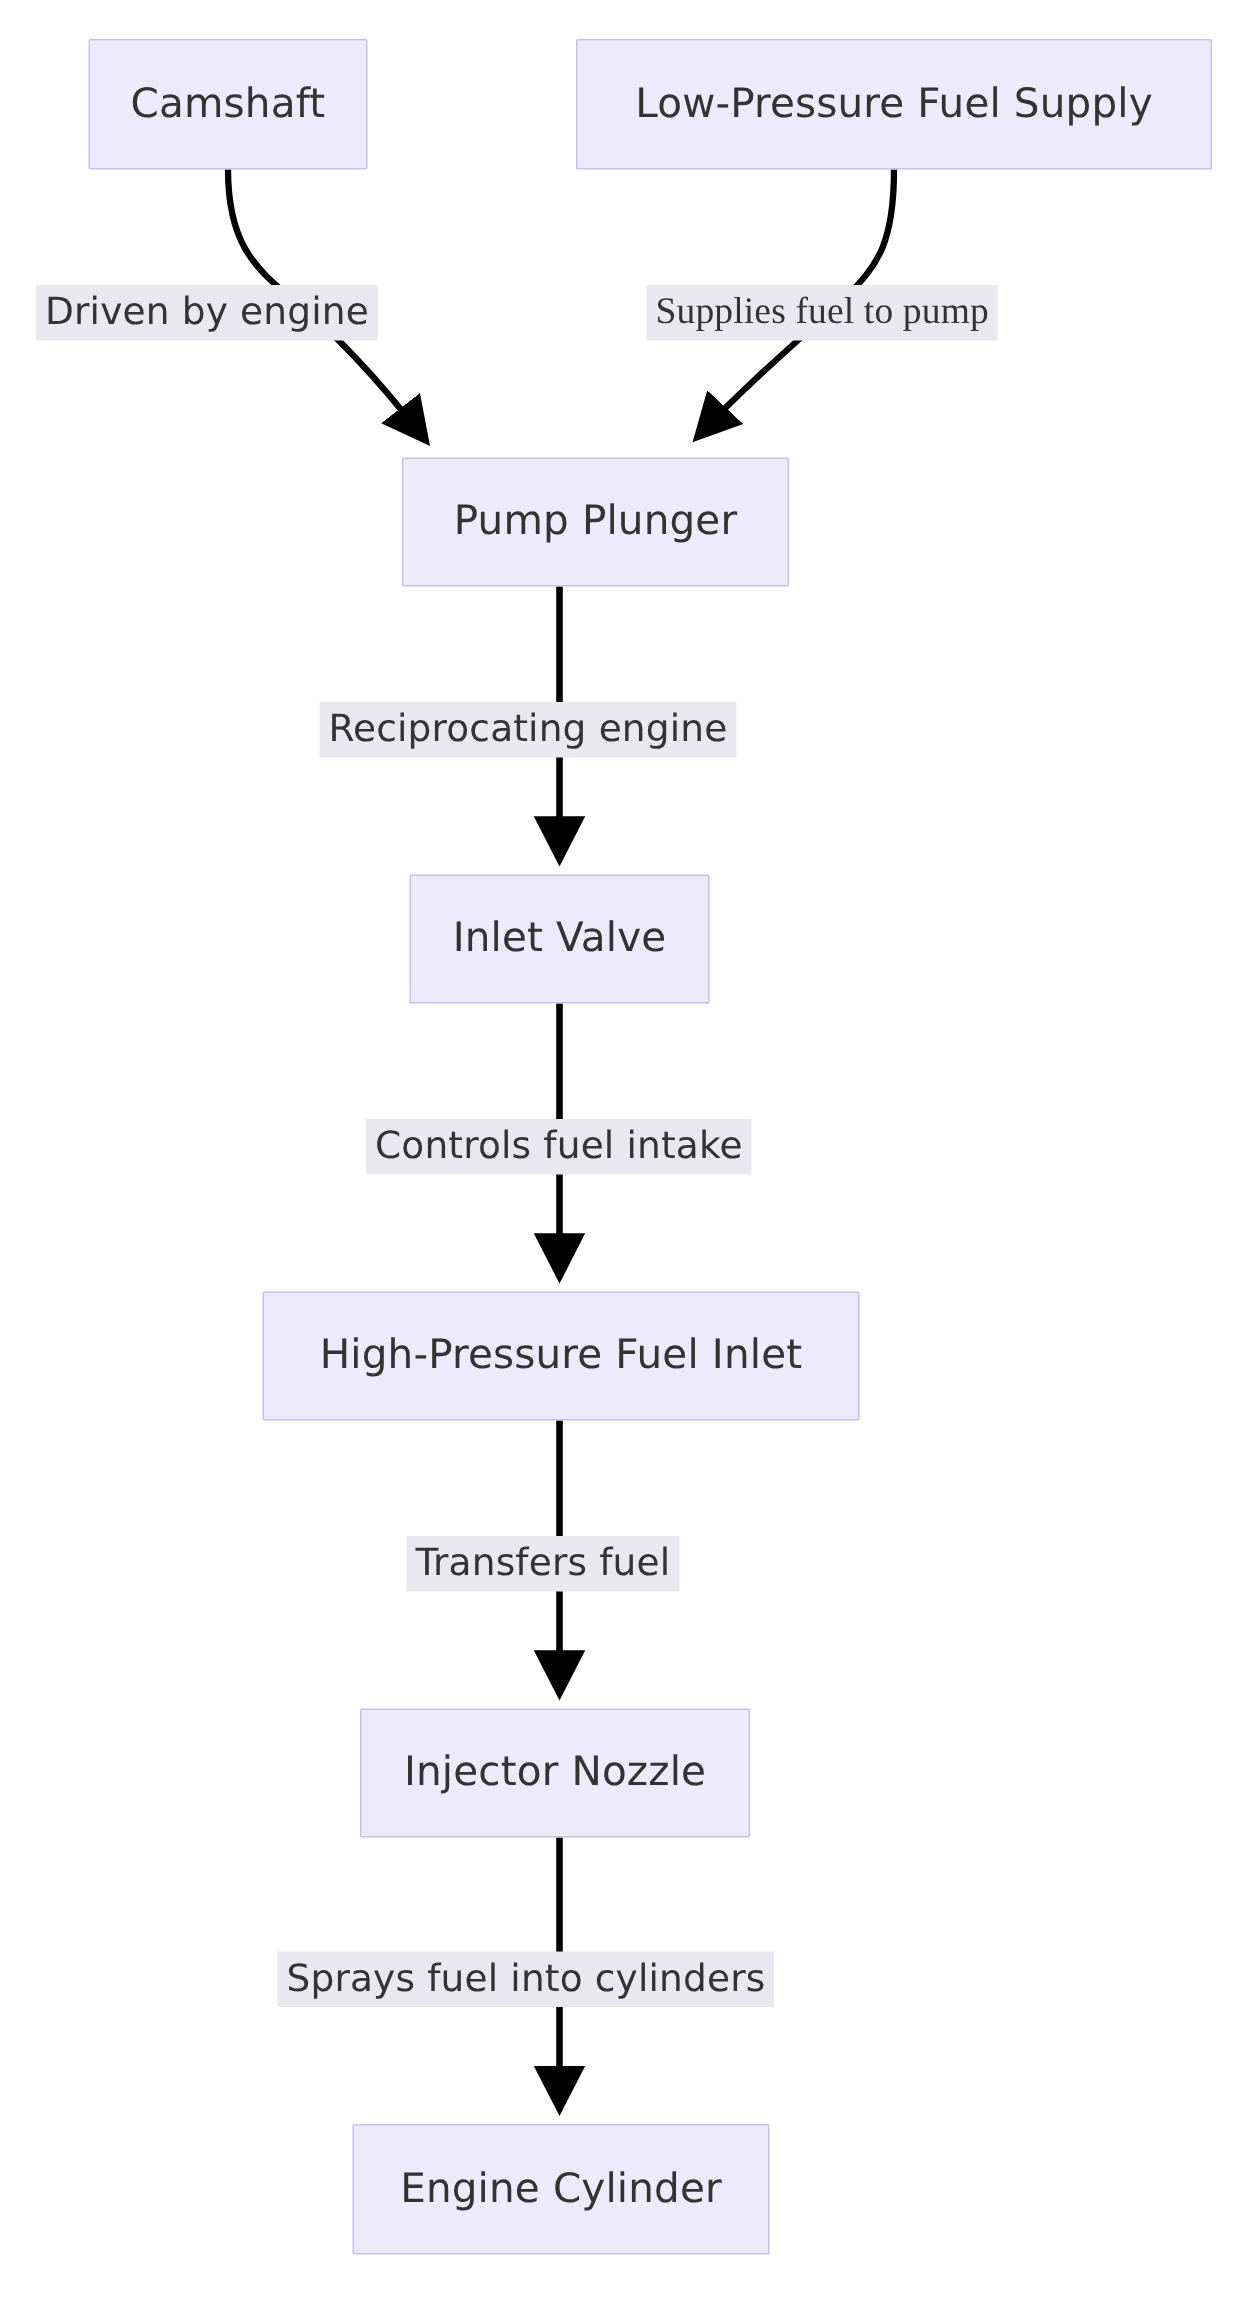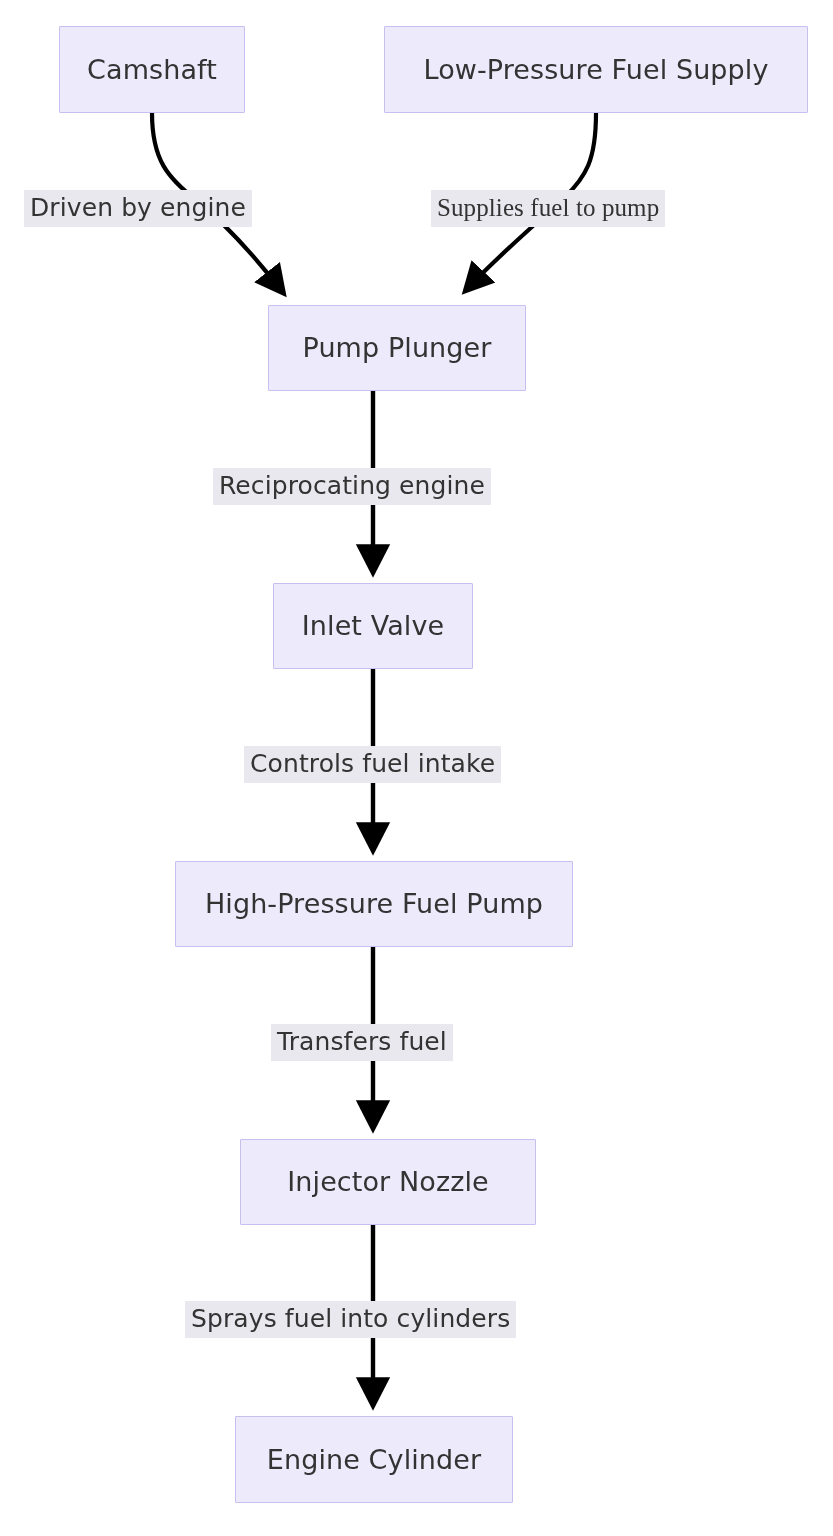--- a/index.html
+++ b/index.html
@@ -97,24 +97,24 @@
 
   <div class="node" id="node-plunger" style="left: 244px; top: 305px; width: 258px; height: 86px; margin-left: 24px;">
     <span class="node-label">Pump Plunger</span>
   </div>
 
   <div class="node" id="node-inlet" style="left: 273px; top: 583px; width: 200px; height: 86px;">
     <span class="node-label">Inlet Valve</span>
   </div>
 
   <div class="node" id="node-fuelline" style="left: 175px; top: 861px; width: 398px; height: 86px;">
-    <span class="node-label">High-Pressure Fuel Pump</span>
+    <span class="node-label">High-Pressure Fuel Inlet</span>
   </div>
 
-  <div class="node" id="node-injector" style="left: 240px; top: 1139px; width: 296px; height: 86px;">
+  <div class="node" id="node-injector" style="left: 240px; top: 1139px; width: 260px; height: 86px;">
     <span class="node-label">Injector Nozzle</span>
   </div>
 
   <div class="node" id="node-cylinder" style="left: 235px; top: 1416px; width: 278px; height: 87px;">
     <span class="node-label">Engine Cylinder</span>
   </div>
 
   <div class="edge-label" id="elabel-e1" style="left: 24px; top: 190px;">Driven by engine</div>
 
   <div class="edge-label" id="elabel-e2" style="left: 431px; top: 190px; font-family: Liberation Serif, serif;">Supplies fuel to pump</div>

